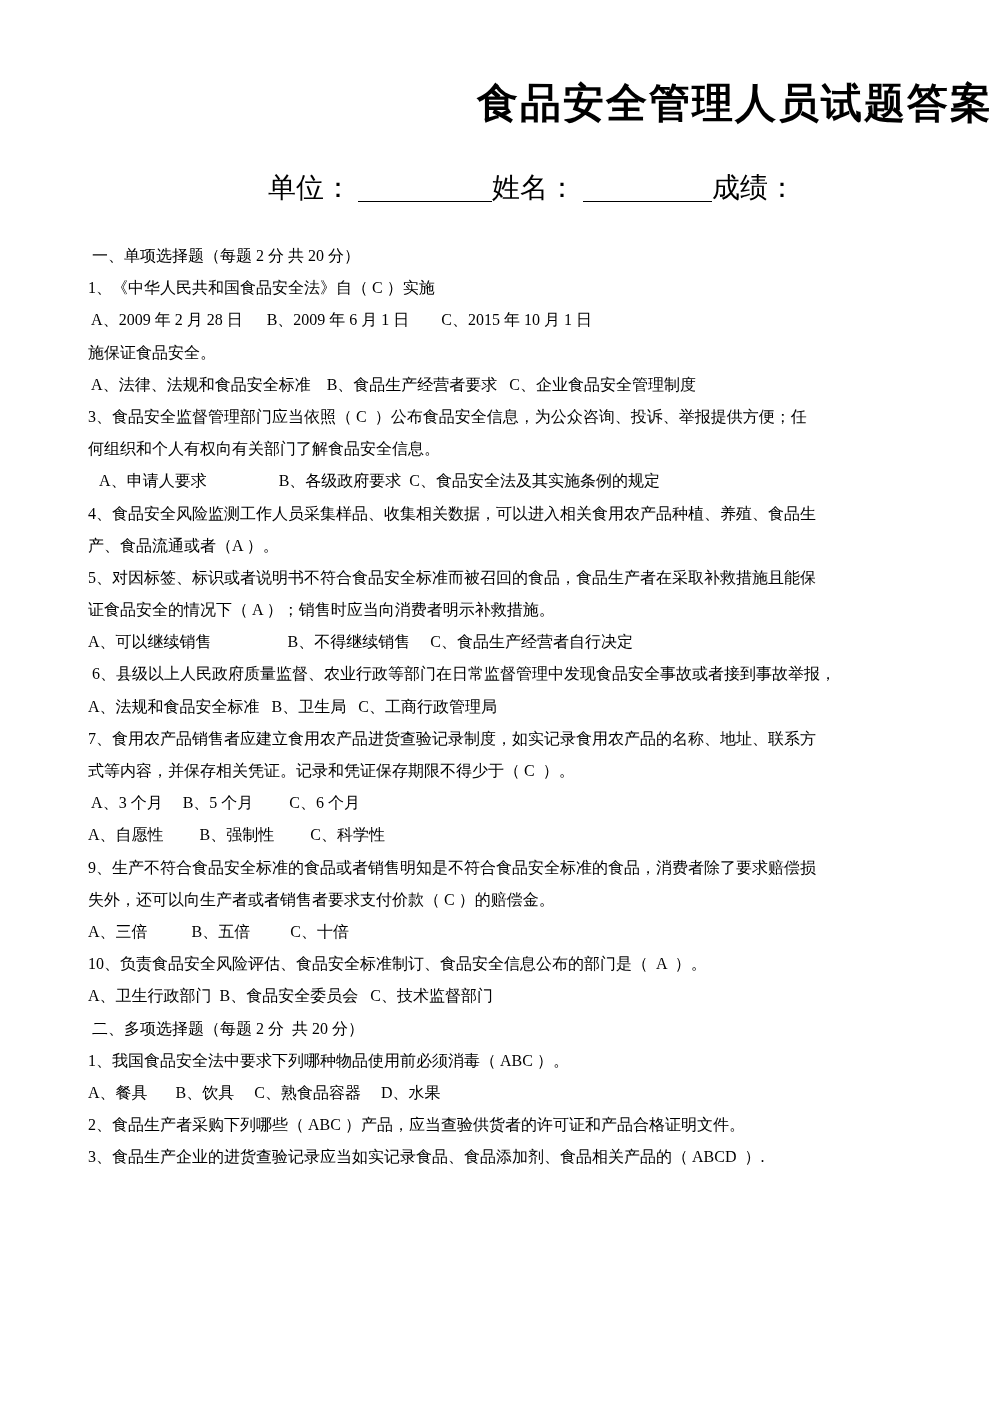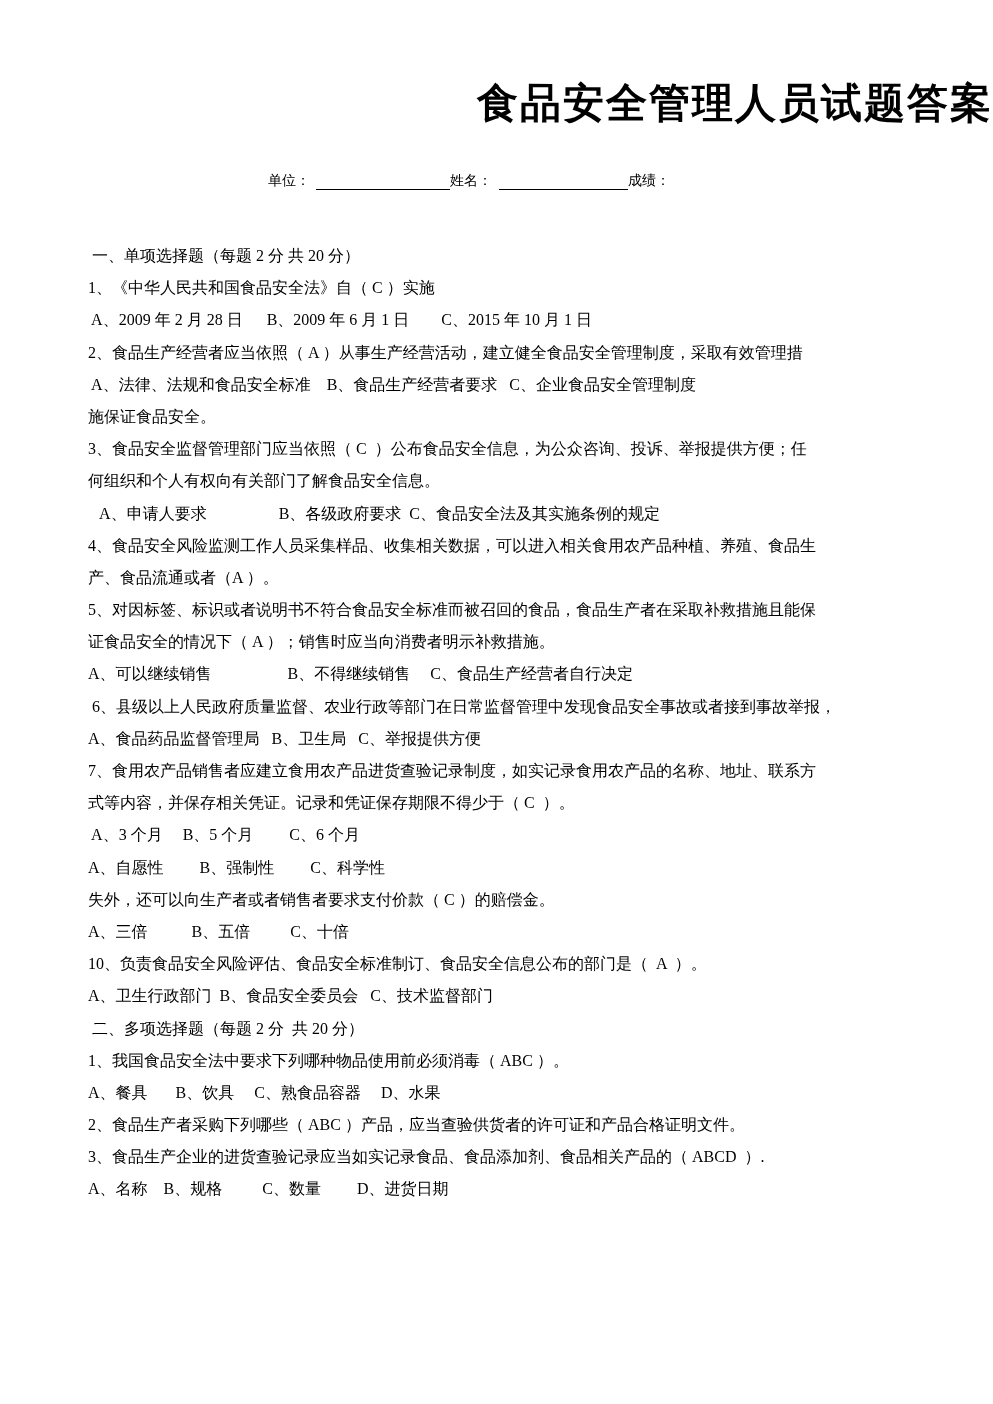--- a/index.html
+++ b/index.html
@@ -22,21 +22,21 @@
     text-align: right;
     font-size: 41px;
     font-weight: bold;
     letter-spacing: 2px;
     line-height: 1.05;
     white-space: nowrap;
   }
   .header-line {
     position: absolute;
     top: 169px; left: 268px;
-    font-size: 14px;
+    font-size: 28px;
     white-space: nowrap;
   }
   .blank {
     display: inline-block;
     border-bottom: 1px solid #000;
     height: 20px;
     vertical-align: -5px;
   }
   .blank-unit { width: 134px; margin-left: 6px; }
   .blank-name { width: 129px; margin-left: 7px; }
@@ -60,42 +60,41 @@
   <h1 class="title">食品安全管理人员试题答案</h1>
 
   <div class="header-line">
     <span>单位：</span><span class="blank blank-unit"></span><span>姓名：</span><span class="blank blank-name"></span><span>成绩：</span>
   </div>
 
   <div class="body-text">
     <div class="line"> 一、单项选择题（每题 2 分 共 20 分）</div>
     <div class="line">1、《中华人民共和国食品安全法》自（ C ）实施</div>
     <div class="line"> A、2009 年 2 月 28 日      B、2009 年 6 月 1 日        C、2015 年 10 月 1 日</div>
-    <div class="line">2、食品生产经营者应当依照（ A ）从事生产经营活动，建立健全食品安全管理制度，采取有效管理措</div>
+    <div class="line">施保证食品安全。</div>
     <div class="line"> A、法律、法规和食品安全标准    B、食品生产经营者要求   C、企业食品安全管理制度</div>
-    <div class="line">施保证食品安全。</div>
     <div class="line">3、食品安全监督管理部门应当依照（ C  ）公布食品安全信息，为公众咨询、投诉、举报提供方便；任</div>
     <div class="line">何组织和个人有权向有关部门了解食品安全信息。</div>
     <div class="line">   A、申请人要求                  B、各级政府要求  C、食品安全法及其实施条例的规定</div>
     <div class="line">4、食品安全风险监测工作人员采集样品、收集相关数据，可以进入相关食用农产品种植、养殖、食品生</div>
     <div class="line">产、食品流通或者（A ）。</div>
     <div class="line">5、对因标签、标识或者说明书不符合食品安全标准而被召回的食品，食品生产者在采取补救措施且能保</div>
     <div class="line">证食品安全的情况下（ A ）；销售时应当向消费者明示补救措施。</div>
     <div class="line">A、可以继续销售                   B、不得继续销售     C、食品生产经营者自行决定</div>
     <div class="line"> 6、县级以上人民政府质量监督、农业行政等部门在日常监督管理中发现食品安全事故或者接到事故举报，</div>
-    <div class="line">A、食品药品监督管理局   B、卫生局   C、举报提供方便</div>
+    <div class="line">A、法规和食品安全标准   B、卫生局   C、工商行政管理局</div>
     <div class="line">7、食用农产品销售者应建立食用农产品进货查验记录制度，如实记录食用农产品的名称、地址、联系方</div>
     <div class="line">式等内容，并保存相关凭证。记录和凭证保存期限不得少于（ C  ）。</div>
     <div class="line"> A、3 个月     B、5 个月         C、6 个月</div>
     <div class="line">A、自愿性         B、强制性         C、科学性</div>
+    <div class="line">9、生产不符合食品安全标准的食品或者销售明知是不符合食品安全标准的食品，消费者除了要求赔偿损</div>
     <div class="line">失外，还可以向生产者或者销售者要求支付价款（ C ）的赔偿金。</div>
     <div class="line">A、三倍           B、五倍          C、十倍</div>
     <div class="line">10、负责食品安全风险评估、食品安全标准制订、食品安全信息公布的部门是（  A  ）。</div>
     <div class="line">A、卫生行政部门  B、食品安全委员会   C、技术监督部门</div>
     <div class="line"> 二、多项选择题（每题 2 分  共 20 分）</div>
     <div class="line">1、我国食品安全法中要求下列哪种物品使用前必须消毒（ ABC ）。</div>
     <div class="line">A、餐具       B、饮具     C、熟食品容器     D、水果</div>
     <div class="line">2、食品生产者采购下列哪些（ ABC ）产品，应当查验供货者的许可证和产品合格证明文件。</div>
     <div class="line">3、食品生产企业的进货查验记录应当如实记录食品、食品添加剂、食品相关产品的（ ABCD  ）.</div>
-    <div class="line">A、名称    B、规格          C、数量         D、进货日期</div>
   </div>
 
 </div>
 
 </body></html>

